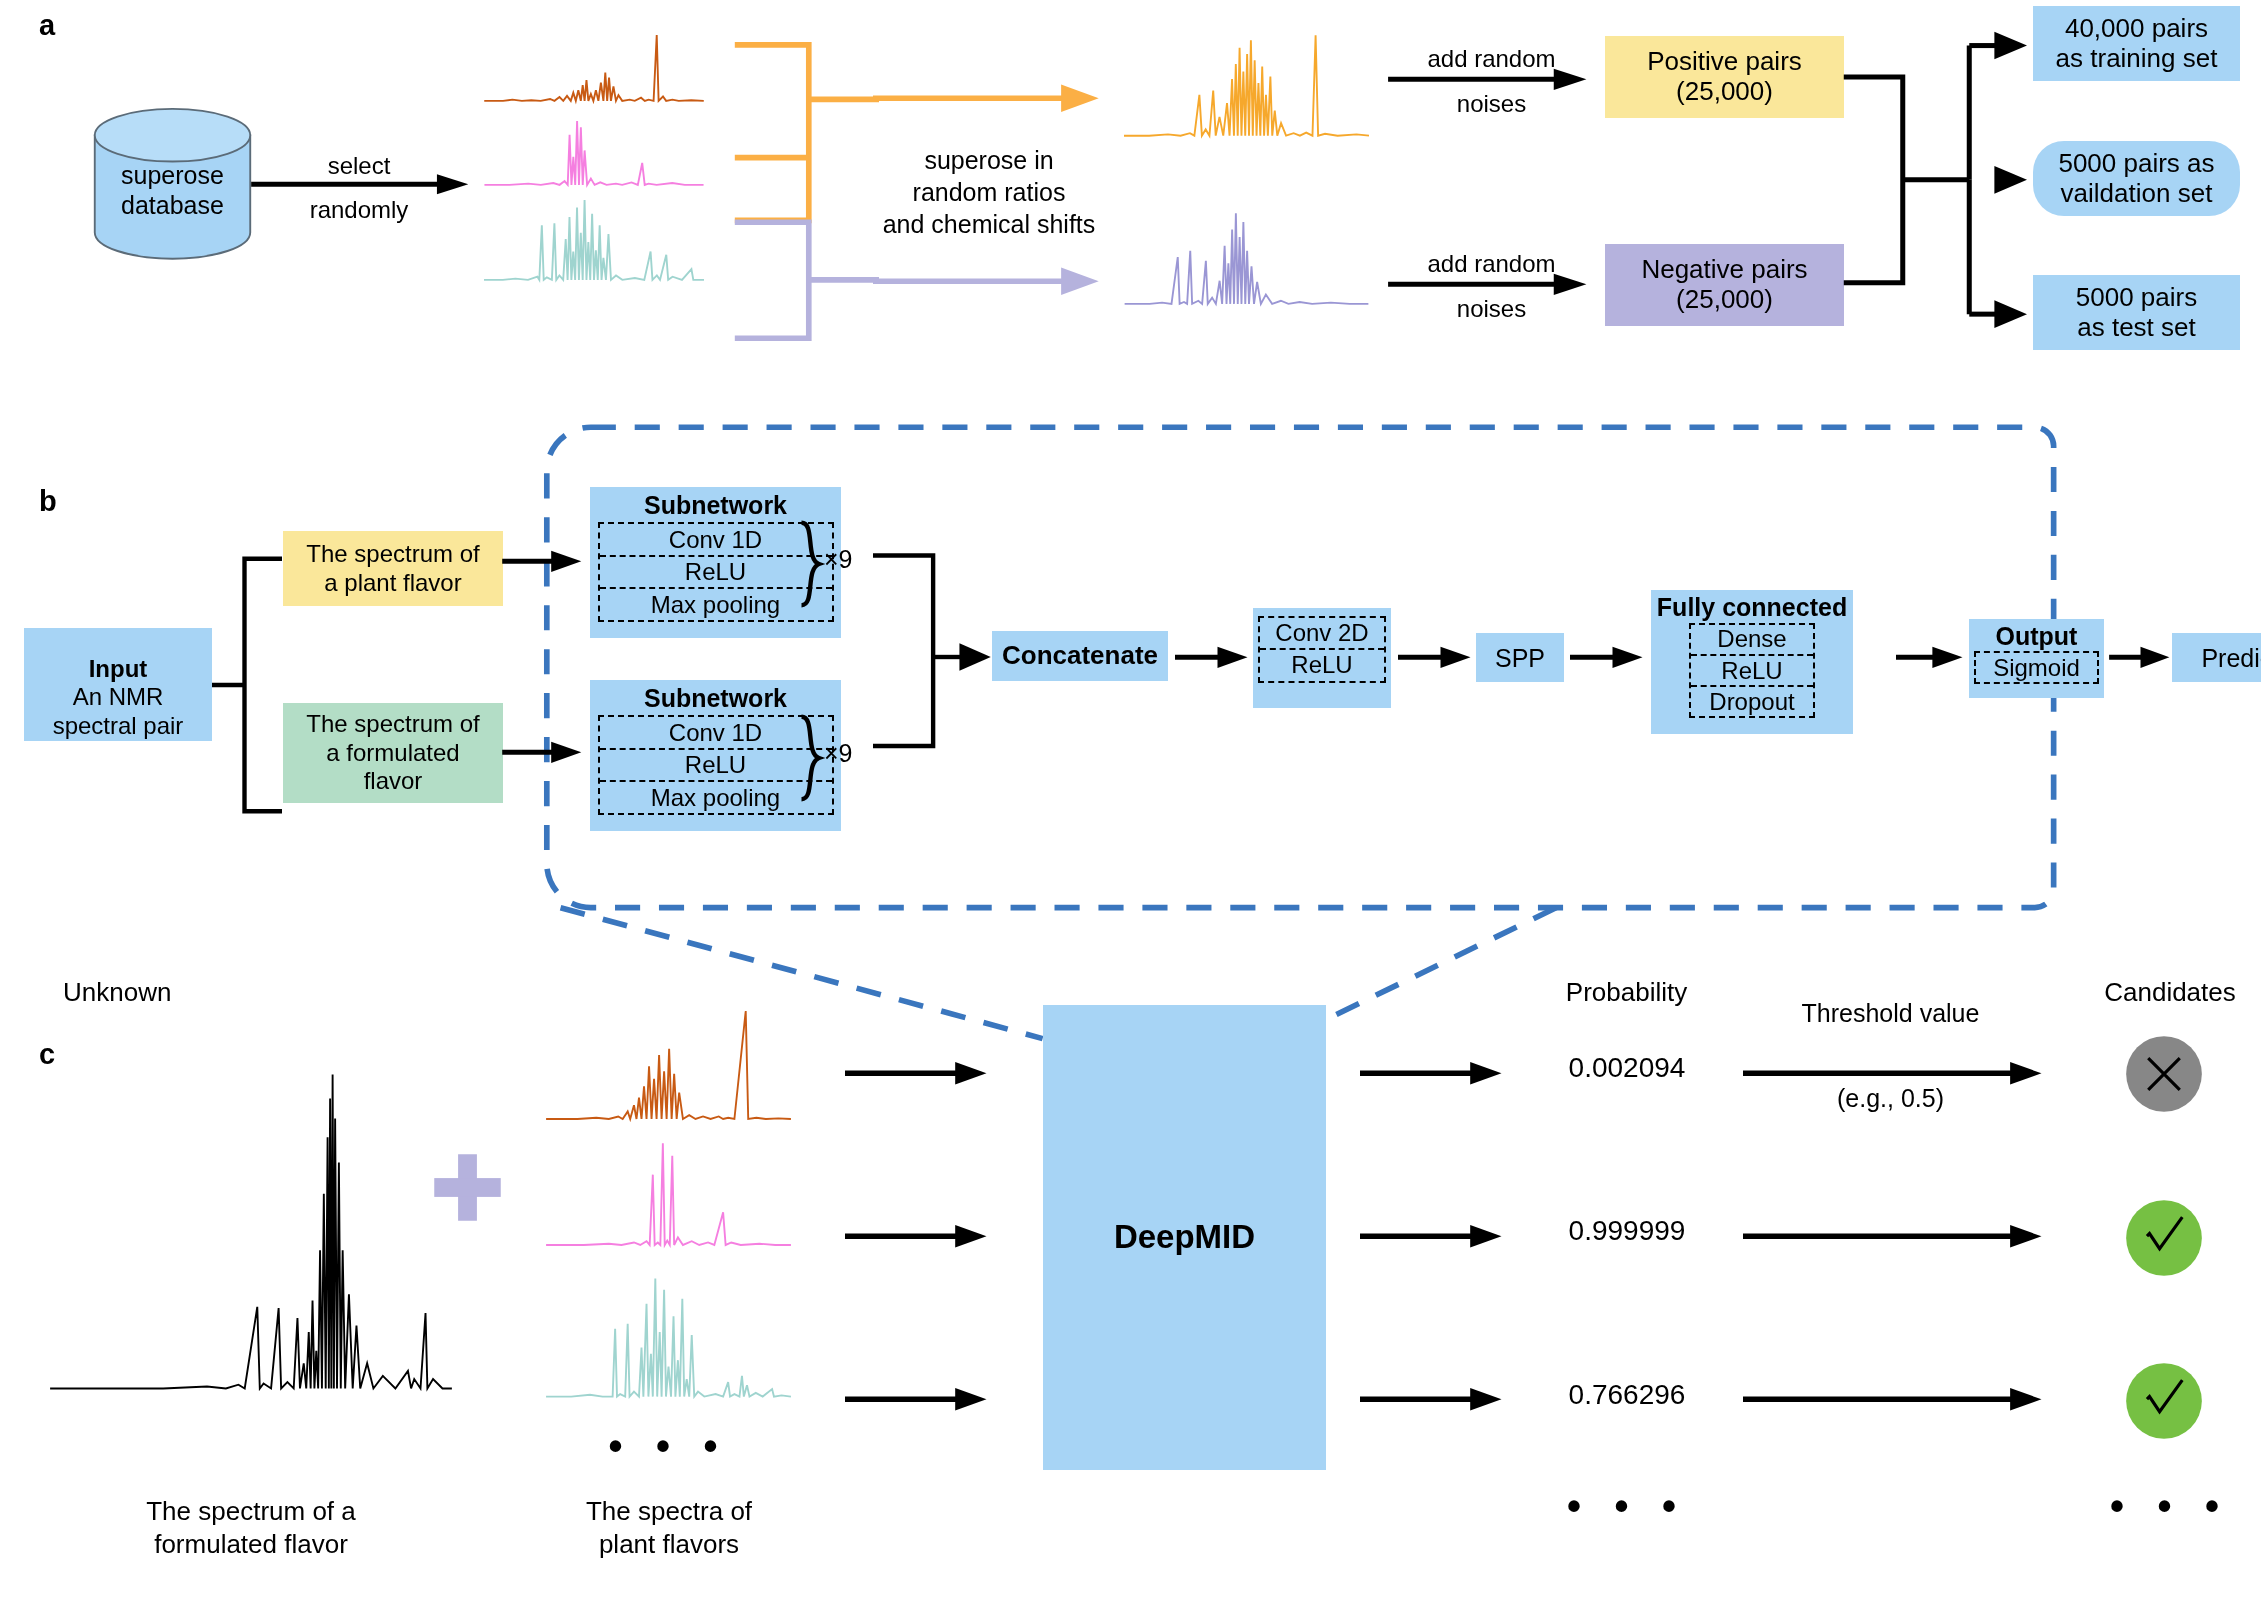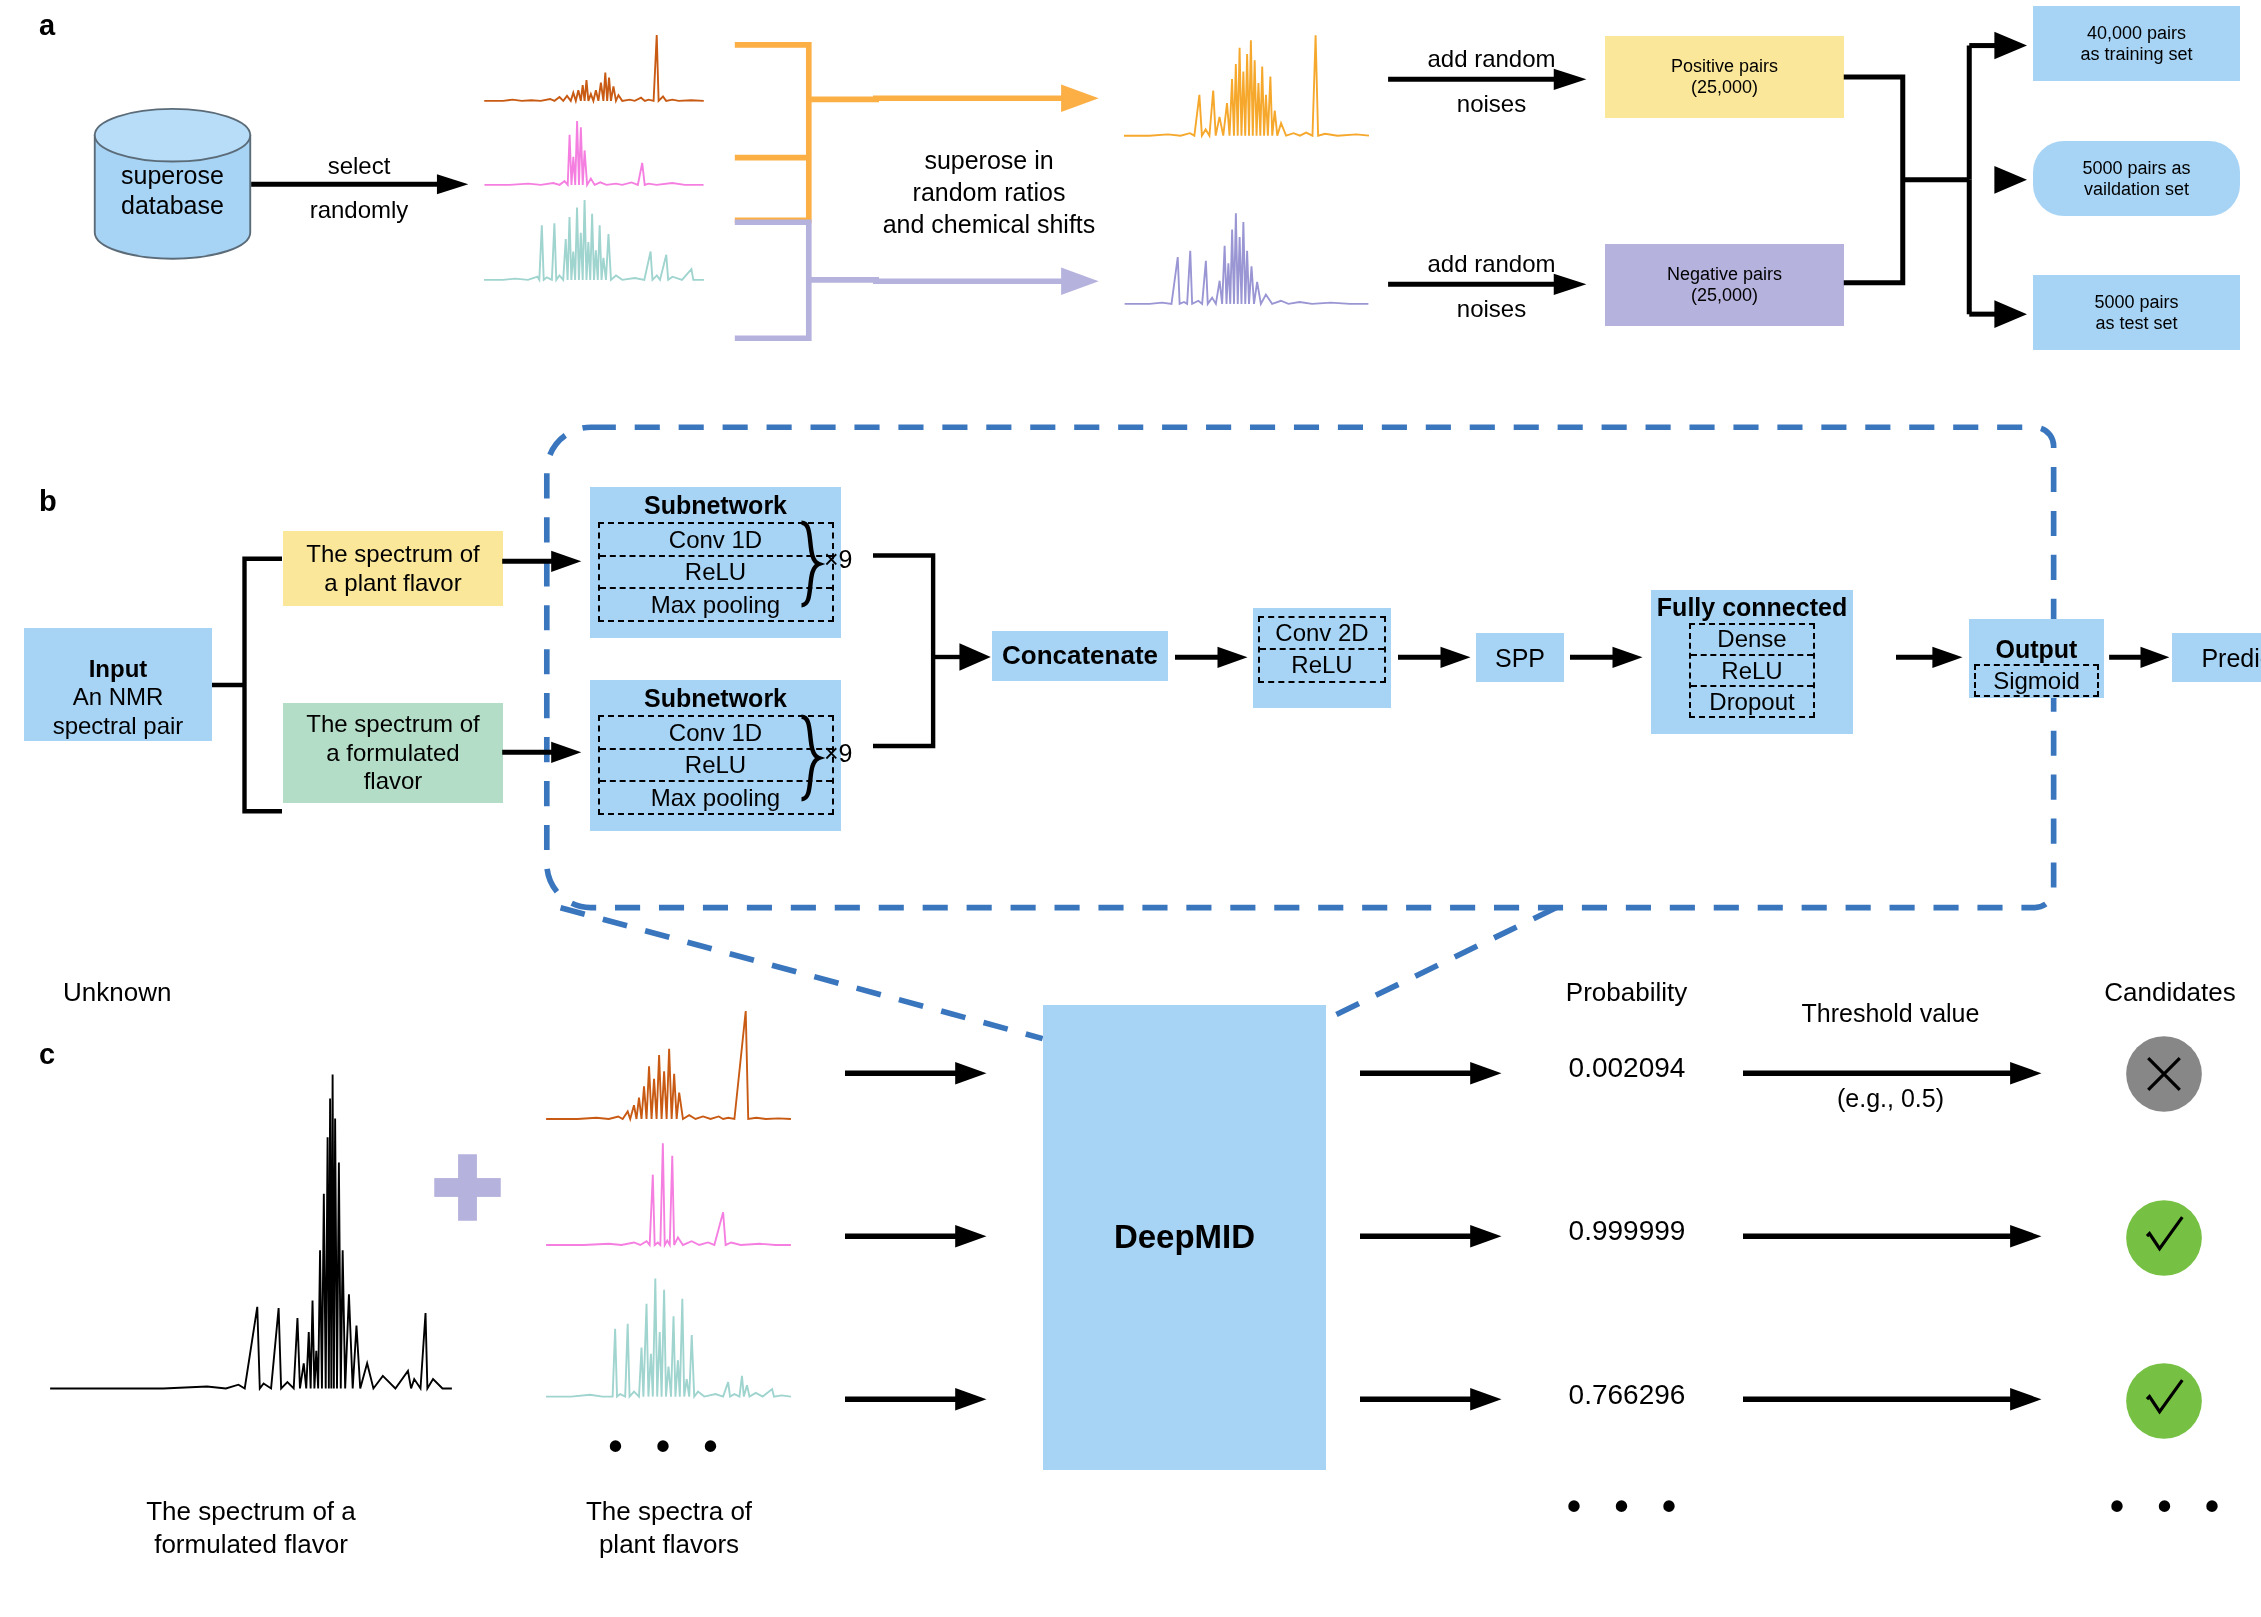--- a/index.html
+++ b/index.html
@@ -6,21 +6,21 @@
   body{width:2261px;height:1617px;position:relative;overflow:hidden;
        font-family:"Liberation Sans",sans-serif;color:#000;}
   .abs{position:absolute;}
   .panel-letter{font-weight:bold;font-size:29px;line-height:1;}
   .boxlabel{display:flex;align-items:center;justify-content:center;
             text-align:center;line-height:1.12;box-sizing:border-box;}
   .blue{background:#a7d4f5;}
   .yellow{background:#fae79a;}
   .green{background:#b3ddc6;}
   .purple{background:#b5b2dd;}
-  .txt{font-size:18px;line-height:1.15;}
+  .txt{font-size:26px;line-height:1.15;}
   .bold{font-weight:bold;}
   svg{display:block;overflow:visible;}
   .dots{letter-spacing:.28em;font-size:40px;font-weight:bold;line-height:1;}
 </style>
 </head>
 <body>
 
 <div class="abs panel-letter" style="left:39px;top:11.3px;">a</div>
 
 <svg class="abs" style="left:91px;top:107px;" width="163" height="163" viewBox="0 0 260 260">
@@ -256,21 +256,21 @@
     <div style="text-align:center;font-size:24px;padding:0.6px 0;">Dropout</div>
   </div>
 </div>
 
 <svg class="abs" style="left:1896px;top:646px;" width="69" height="22.6" viewBox="0 0 110 36">
   <line x1="0" y1="18" x2="62" y2="18" stroke="#000" stroke-width="8"></line>
   <polygon points="58,1 106,18 58,35" fill="#000"></polygon>
 </svg>
 
 <div class="abs blue" style="left:1969px;top:619px;width:135px;height:79px;">
-  <div style="text-align:center;font-size:25px;font-weight:bold;padding-top:16px;">Output</div>
+  <div style="text-align:center;font-size:25px;font-weight:bold;padding-top:3px;">Output</div>
   <div style="margin:0 5px;border:2.5px dashed #000;text-align:center;font-size:24px;padding:0.6px 0;">Sigmoid</div>
 </div>
 
 <svg class="abs" style="left:2109px;top:646px;" width="63" height="22.6" viewBox="0 0 100 36">
   <line x1="0" y1="18" x2="54" y2="18" stroke="#000" stroke-width="8"></line>
   <polygon points="50,1 96,18 50,35" fill="#000"></polygon>
 </svg>
 
 <div class="abs boxlabel blue" style="left:2172px;top:633px;width:170px;height:49px;font-size:25px;">Prediction</div>
 

